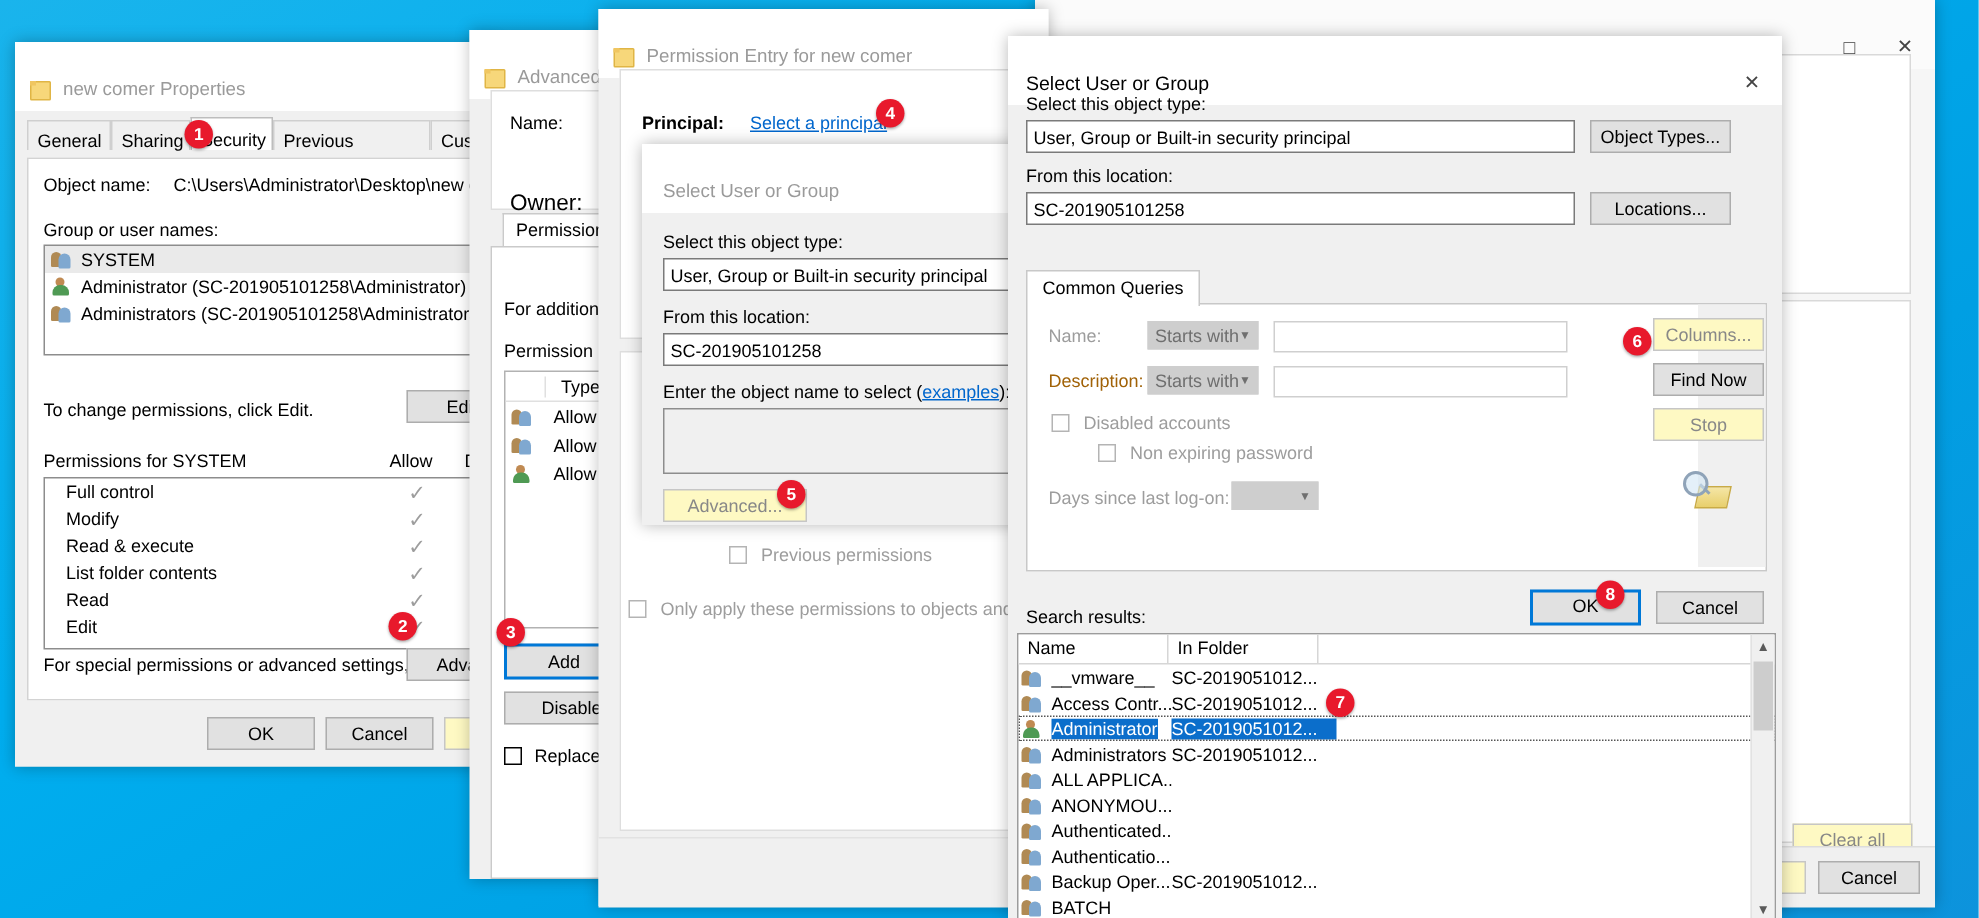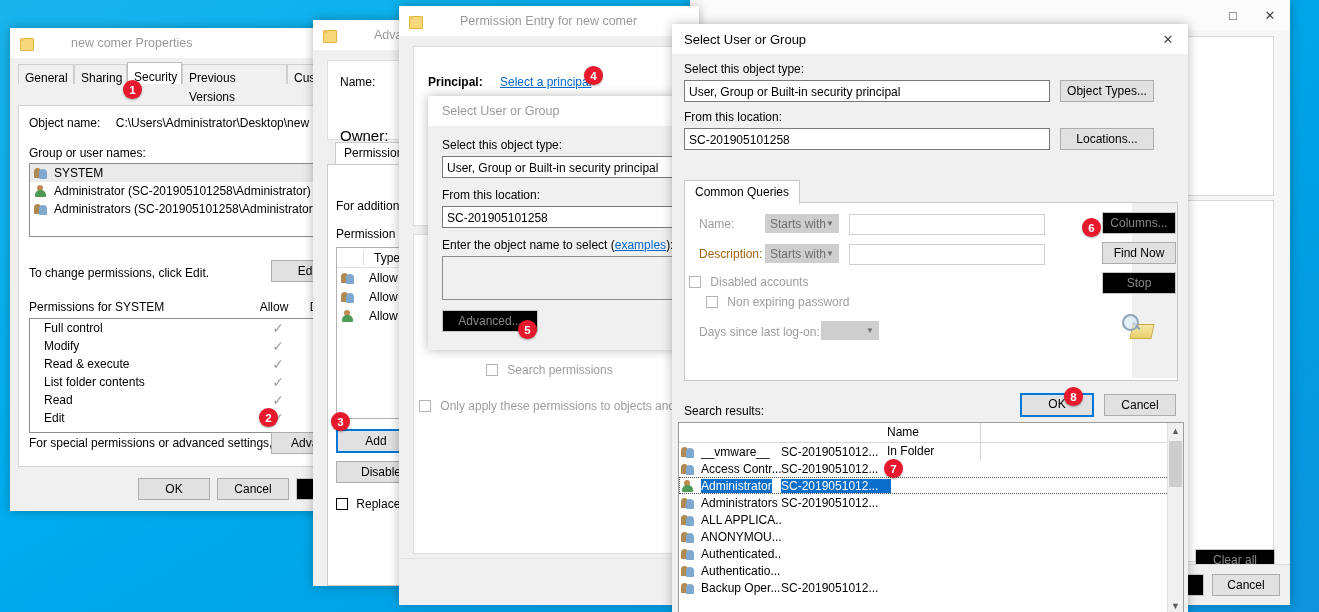--- a/index.html
+++ b/index.html
@@ -5,37 +5,37 @@
   html,body{margin:0;padding:0;}
   body{
     width:1319px;height:612px;overflow:hidden;position:relative;
     font-family:"Liberation Sans","DejaVu Sans",sans-serif;
     font-size:12px;color:#000;
     background:linear-gradient(160deg,#0aaee8 0%,#00a6e8 40%,#0b9fe0 100%);
   }
   .desktop{position:absolute;inset:0;
     background:linear-gradient(150deg,#1ab4ec 0%,#00aeef 35%,#009fe3 70%,#0d93dc 100%);}
   .win{position:absolute;background:#f0f0f0;box-shadow:0 0 10px rgba(0,0,0,.28);}
-  .titlebar{height:30px;background:#fff;display:flex;align-items:center;padding:0 0 0 10px;gap:29px;}
+  .titlebar{height:30px;background:#fff;display:flex;align-items:center;padding:16px 0 0 10px;}
   .titlebar.inactive .titletext{color:#9a9a9a;}
   .titletext{font-size:12.5px;color:#000;margin-left:8px;white-space:nowrap;}
   .folder-icon{width:14px;height:13px;position:relative;flex:0 0 auto;}
   .folder-icon:before{content:"";position:absolute;left:0;top:1px;width:12px;height:11px;
      background:#f7d77a;border:1px solid #e0b545;border-radius:1px;}
   .folder-icon:after{content:"";position:absolute;left:0;top:1px;width:4px;height:3px;
      background:#f0c661;}
   .winbtns{margin-left:auto;display:flex;height:30px;}
   .winbtn{width:34px;height:30px;display:flex;align-items:center;justify-content:center;color:#444;font-size:13px;}
   .winbtn.close{width:40px;}
   .client{padding:8px 10px;}
 
   
   .btn{background:#e1e1e1;border:1px solid #adadad;height:22px;line-height:20px;
        text-align:center;font-size:12px;color:#000;display:inline-block;box-sizing:border-box;}
-  .btn.disabled{color:#888;background:#000000;border-color:#c6c6c6;}
+  .btn.disabled{color:#888;background:#fef9c3;border-color:#c6c6c6;}
   .btn.focus{border:2px solid #0078d7;line-height:18px;}
   .tbox{background:#fff;border:1px solid #7a7a7a;box-sizing:border-box;font-size:12px;
         padding:2px 4px;color:#000;}
   .lbl{font-size:12px;color:#000;}
   .lbl.dis{color:#9d9d9d;}
   .chk{width:12px;height:12px;border:1px solid #000;background:#fff;display:inline-block;box-sizing:border-box;vertical-align:-2px;}
   .chk.dis{border-color:#b4b4b4;}
   .link{color:#0066cc;text-decoration:underline;font-size:12px;}
 
   
@@ -69,21 +69,21 @@
   #wAdv{left:313px;top:20px;width:300px;height:566px;}
   
   #wPerm{left:399px;top:6px;width:300px;height:598px;}
   
   #wSel1{left:428px;top:96px;width:300px;height:254px;}
   
   #wSel2{left:672px;top:24px;width:516px;height:588px;}
   
   #wBack{left:690px;top:0px;width:600px;height:604px;}
 
-  .resultsHead{display:flex;height:19px;border-bottom:1px solid #d6d6d6;font-size:12px;align-items:center;background:#fff;flex-direction:column;}
+  .resultsHead{display:flex;height:19px;border-bottom:1px solid #d6d6d6;font-size:12px;align-items:center;background:#fff;}
   .resultsHead .c1{width:100px;padding-left:6px;border-right:1px solid #d6d6d6;height:19px;line-height:19px;box-sizing:border-box;}
   .resultsHead .c2{width:100px;padding-left:6px;border-right:1px solid #d6d6d6;height:19px;line-height:19px;box-sizing:border-box;}
   .rrow{display:flex;height:17px;align-items:center;font-size:12px;white-space:nowrap;}
   .rrow .rc1{width:100px;padding-left:2px;display:flex;align-items:center;overflow:hidden;}
   .rrow .rc2{width:110px;overflow:hidden;}
   .rrow.sel .rc1 span.nm,.rrow.sel .rc2{background:#0b6ecb;color:#fff;}
   .rrow.sel{outline:1px dotted #555;outline-offset:-1px;}
   .scrollbar{position:absolute;right:0;top:0;bottom:0;width:15px;background:#f0f0f0;border-left:1px solid #e2e2e2;}
   .sb-arrow{height:15px;display:flex;align-items:center;justify-content:center;font-size:9px;color:#5a5a5a;}
   .sb-thumb{position:absolute;left:1px;right:1px;background:#cdcdcd;}
@@ -261,21 +261,21 @@
   <div style="position:absolute;left:14px;top:40px;width:272px;height:178px;background:#fff;border:1px solid #dedede;">
     <div style="position:absolute;left:14px;top:28px;font-size:12px;font-weight:bold;">Principal:</div>
     <div class="link" style="position:absolute;left:86px;top:28px;">Select a principal</div>
     <div style="position:absolute;left:14px;top:64px;font-size:12px;font-weight:bold;">Ty</div>
     <div style="position:absolute;left:14px;top:104px;font-size:12px;font-weight:bold;">A</div>
   </div>
   <div style="position:absolute;left:14px;top:228px;width:272px;height:318px;background:#fff;border:1px solid #dedede;">
     <div style="position:absolute;left:14px;top:8px;font-size:12px;">Ba</div>
     <div style="position:absolute;left:72px;top:128px;font-size:12px;white-space:nowrap;">
       <span class="chk dis"></span>
-      <span class="lbl dis" style="margin-left:6px;">Search permissions</span>
+      <span class="lbl dis" style="margin-left:6px;">Previous permissions</span>
     </div>
     <div style="position:absolute;left:5px;top:164px;font-size:12px;white-space:nowrap;">
       <span class="chk dis"></span>
       <span class="lbl dis" style="margin-left:6px;">Only apply these permissions to objects and/c</span>
     </div>
   </div>
   <div style="position:absolute;left:0;top:552px;width:300px;height:46px;background:#f0f0f0;border-top:1px solid #e2e2e2;"></div>
 </div>
 
 <div class="win" id="wSel1">
@@ -329,25 +329,25 @@
       </div>
       <div class="tbox" style="position:absolute;left:164px;top:11px;width:196px;height:21px;border-color:#cfcfcf;"></div>
 
       <div style="position:absolute;left:14px;top:44px;font-size:12px;color:#a16207;">Description:</div>
       <div class="combo" style="position:absolute;left:80px;top:41px;width:74px;">
         <span>Starts with</span>
         <span class="caret">▼</span>
       </div>
       <div class="tbox" style="position:absolute;left:164px;top:41px;width:196px;height:21px;border-color:#cfcfcf;"></div>
 
-      <div style="position:absolute;left:4px;top:72px;font-size:12px;">
+      <div style="position:absolute;left:16px;top:72px;font-size:12px;">
         <span class="chk dis"></span>
         <span class="lbl dis" style="margin-left:6px;">Disabled accounts</span>
       </div>
-      <div style="position:absolute;left:0;top:92px;font-size:12px;padding-left:21px;">
+      <div style="position:absolute;left:26px;top:92px;font-size:12px;padding-left:21px;">
         <span class="chk dis"></span>
         <span class="lbl dis" style="margin-left:6px;">Non expiring password</span>
       </div>
       <div style="position:absolute;left:14px;top:122px;font-size:12px;color:#9d9d9d;">Days since last log-on:</div>
       <div class="combo" style="position:absolute;left:136px;top:118px;width:58px;">
         <span></span>
         <span class="caret">▼</span>
       </div>
     </div>
     <div style="position:absolute;right:0;top:0;width:45px;height:175px;background:#f0f0f0;"></div>
@@ -425,20 +425,27 @@
           <span class="nm">Authenticatio...</span>
         </span>
       <span class="rc2"></span>
     </div>
     <div class="rrow">
       <span class="rc1">
           <span class="ico-users"></span>
           <span class="nm">Backup Oper...</span>
         </span>
       <span class="rc2">SC-2019051012...</span>
+    </div>
+    <div class="rrow">
+      <span class="rc1">
+          <span class="ico-users"></span>
+          <span class="nm">BATCH</span>
+        </span>
+      <span class="rc2"></span>
     </div>
 
     <div class="scrollbar">
       <div class="sb-arrow">▲</div>
       <div class="sb-thumb" style="top:18px;height:46px;"></div>
       <div class="sb-arrow" style="position:absolute;bottom:0;left:0;right:0;">▼</div>
     </div>
   </div>
 </div>
 

